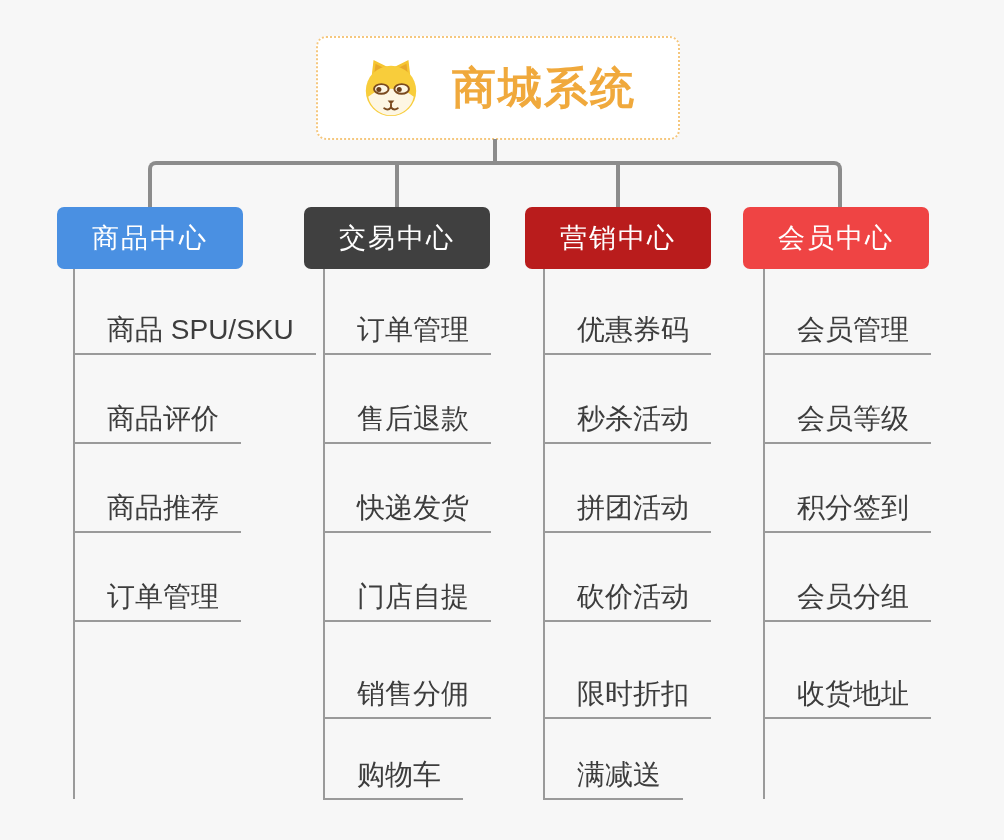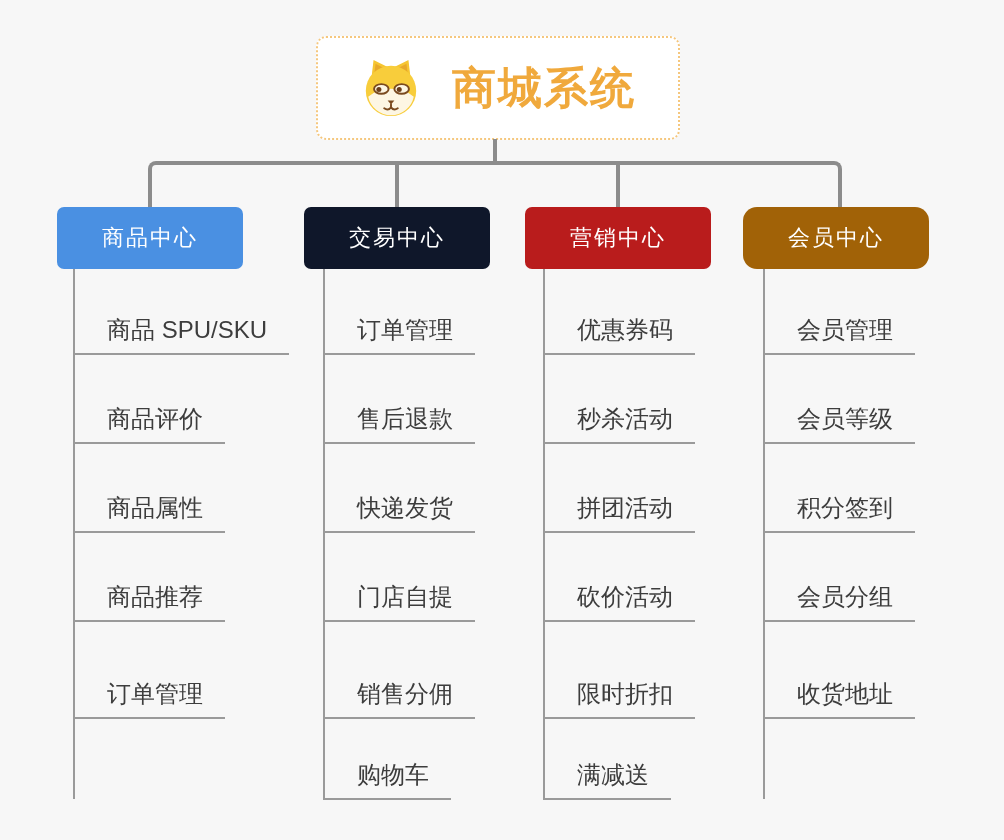--- a/index.html
+++ b/index.html
@@ -56,21 +56,21 @@
   
   .branch-node {
     position: absolute;
     top: 207px;
     width: 186px; height: 62px;
     border-radius: 7px;
     display: flex;
     align-items: center;
     justify-content: center;
     color: #ffffff;
-    font-size: 22px;
+    font-size: 27px;
     letter-spacing: 2px;
     cursor: default;
     white-space: nowrap;
   }
   .col-0 .branch-node { left: 57px; }
   .col-1 .branch-node { left: 304px; }
   .col-2 .branch-node { left: 525px; }
   .col-3 .branch-node { left: 743px; }
 
   
@@ -86,21 +86,21 @@
   .col-0 .trunk { left: 73px; }
   .col-1 .trunk { left: 323px; }
   .col-2 .trunk { left: 543px; }
   .col-3 .trunk { left: 763px; }
 
   .item {
     position: absolute;
     display: inline-block;
     padding: 0 22px 6px 34px;
     border-bottom: 2px solid #9a9a9a;
-    font-size: 24px;
+    font-size: 28px;
     line-height: 34px;
     color: #3d3d3d;
     white-space: nowrap;
     cursor: default;
   }
   .col-0 .item { left: 73px; }
   .col-1 .item { left: 323px; }
   .col-2 .item { left: 543px; }
   .col-3 .item { left: 763px; }
 
@@ -142,27 +142,26 @@
   <div class="conn conn-root-stub"></div>
   <div class="conn-bracket"></div>
   <div class="conn conn-drop-2"></div>
   <div class="conn conn-drop-3"></div>
 
   <div class="column col-0">
     <div class="branch-node" style="background-color: rgb(74, 144, 226);">商品中心</div>
     <div class="trunk"></div>
     <span class="item">商品 SPU/SKU</span>
     <span class="item">商品评价</span>
-    <span class="item">商品属性</span>
     <span class="item">商品推荐</span>
     <span class="item">订单管理</span>
   </div>
 
   <div class="column col-1">
-    <div class="branch-node" style="background-color: #0f172a;">交易中心</div>
+    <div class="branch-node" style="background-color: #404040;">交易中心</div>
     <div class="trunk"></div>
     <span class="item">订单管理</span>
     <span class="item">售后退款</span>
     <span class="item">快递发货</span>
     <span class="item">门店自提</span>
     <span class="item">销售分佣</span>
     <span class="item">购物车</span>
   </div>
 
   <div class="column col-2">
@@ -170,21 +169,21 @@
     <div class="trunk"></div>
     <span class="item">优惠券码</span>
     <span class="item">秒杀活动</span>
     <span class="item">拼团活动</span>
     <span class="item">砍价活动</span>
     <span class="item">限时折扣</span>
     <span class="item">满减送</span>
   </div>
 
   <div class="column col-3">
-    <div class="branch-node" style="background-color: #a16207; border-radius: 14px;">会员中心</div>
+    <div class="branch-node" style="background-color: #ef4444;">会员中心</div>
     <div class="trunk"></div>
     <span class="item">会员管理</span>
     <span class="item">会员等级</span>
     <span class="item">积分签到</span>
     <span class="item">会员分组</span>
     <span class="item">收货地址</span>
   </div>
 
 </div>
 

